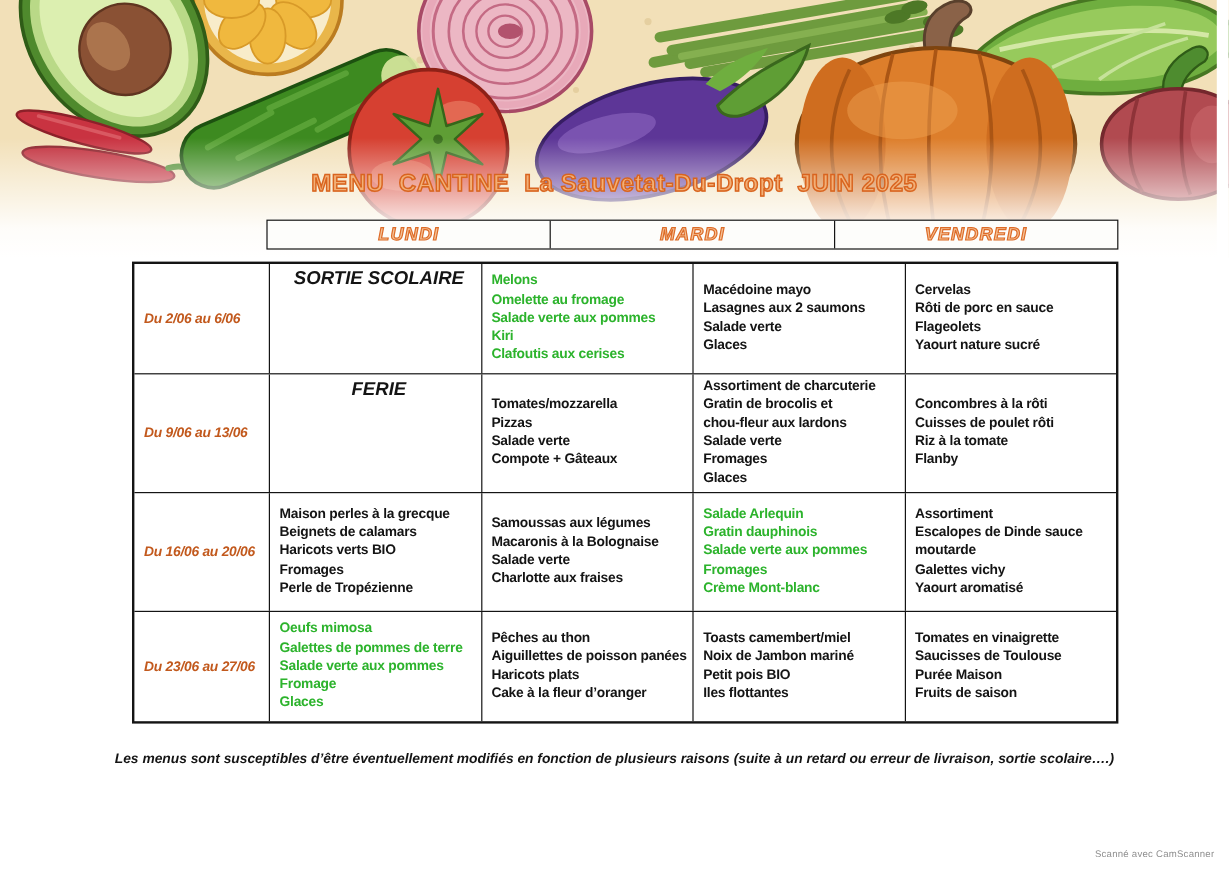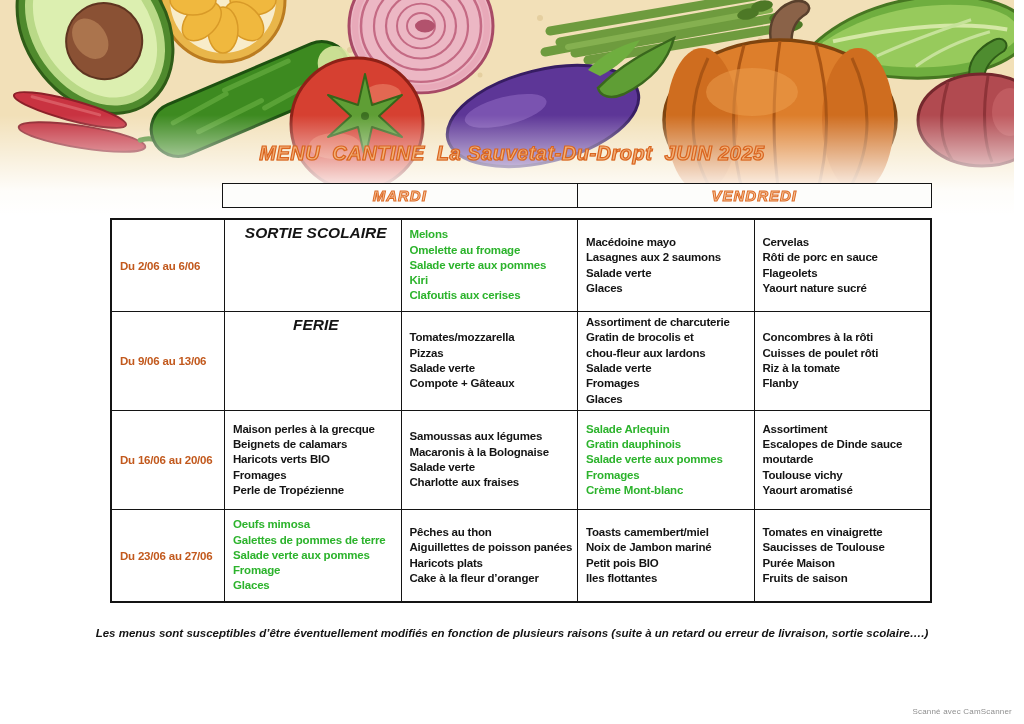--- a/index.html
+++ b/index.html
@@ -17,21 +17,20 @@
     background:linear-gradient(180deg,rgba(255,255,255,0) 0%,rgba(255,255,255,.55) 45%,rgba(255,255,255,.92) 75%,#fff 100%);
     pointer-events:none;
   }
 
   
   .page-title{
     position:absolute;top:142px;left:0;width:100%;text-align:center;
     font-size:20px;font-weight:bold;white-space:pre;letter-spacing:.5px;
     color:#f2af76;-webkit-text-stroke:1.2px #d9641f;
     text-shadow:0 1px 0 rgba(222,120,50,.35);
-    font-style:italic;
   }
 
   
   .header-row{
     position:absolute;left:222px;top:183px;width:710px;height:25px;
     display:flex;border:1.5px solid #141414;box-sizing:border-box;background:#fdfdfb;
   }
   .day-cell{
     flex:1;display:flex;align-items:center;justify-content:center;
     border-left:1.5px solid #141414;
@@ -52,21 +51,21 @@
   .week-row:nth-child(3){height:98px;}
   .week-row:nth-child(4){height:91px;}
   .cell{
     box-sizing:border-box;border-left:1.5px solid #141414;
     display:flex;flex-direction:column;justify-content:center;
     padding:3px 2px 3px 8px;
   }
   .cell:first-child{border-left:none;}
   .date-cell{
     width:112px;flex:none;
-    color:#c2591d;font-weight:bold;font-size:11.5px;
+    color:#c2591d;font-weight:bold;font-style:italic;font-size:11.5px;
     letter-spacing:-.2px;white-space:nowrap;
   }
   .menu-cell{
     flex:1;font-weight:bold;font-size:11.5px;line-height:1.33;
     color:#141414;letter-spacing:-.2px;
   }
   .menu-cell .line{white-space:nowrap;}
   .menu-cell.green{color:#2cb32c;}
   .menu-cell.special{
     align-items:center;justify-content:flex-start;text-align:center;
@@ -229,20 +228,21 @@
       </g>
 
       <rect x="1014" y="0" width="10" height="215" fill="#ffffff"></rect>
     </svg>
     <div class="banner-fade"></div>
   </div>
 
   <div class="page-title">MENU  CANTINE  La Sauvetat-Du-Dropt  JUIN 2025</div>
 
   <div class="header-row">
+    <div class="day-cell">LUNDI</div>
     <div class="day-cell">MARDI</div>
     <div class="day-cell">VENDREDI</div>
   </div>
 
   <div class="menu-table" id="menu-table">
       <div class="week-row">
         <div class="cell date-cell">Du 2/06 au 6/06</div>
         <div class="cell menu-cell special">
           <div class="line">SORTIE SCOLAIRE</div>
         </div>
@@ -311,21 +311,21 @@
           <div class="line">Salade Arlequin</div>
           <div class="line">Gratin dauphinois</div>
           <div class="line">Salade verte aux pommes</div>
           <div class="line">Fromages</div>
           <div class="line">Crème Mont-blanc</div>
         </div>
         <div class="cell menu-cell">
           <div class="line">Assortiment</div>
           <div class="line">Escalopes de Dinde sauce</div>
           <div class="line">moutarde</div>
-          <div class="line">Toulouse vichy</div>
+          <div class="line">Galettes vichy</div>
           <div class="line">Yaourt aromatisé</div>
         </div>
       </div>
       <div class="week-row">
         <div class="cell date-cell">Du 23/06 au 27/06</div>
         <div class="cell menu-cell green">
           <div class="line">Oeufs mimosa</div>
           <div class="line">Galettes de pommes de terre</div>
           <div class="line">Salade verte aux pommes</div>
           <div class="line">Fromage</div>

